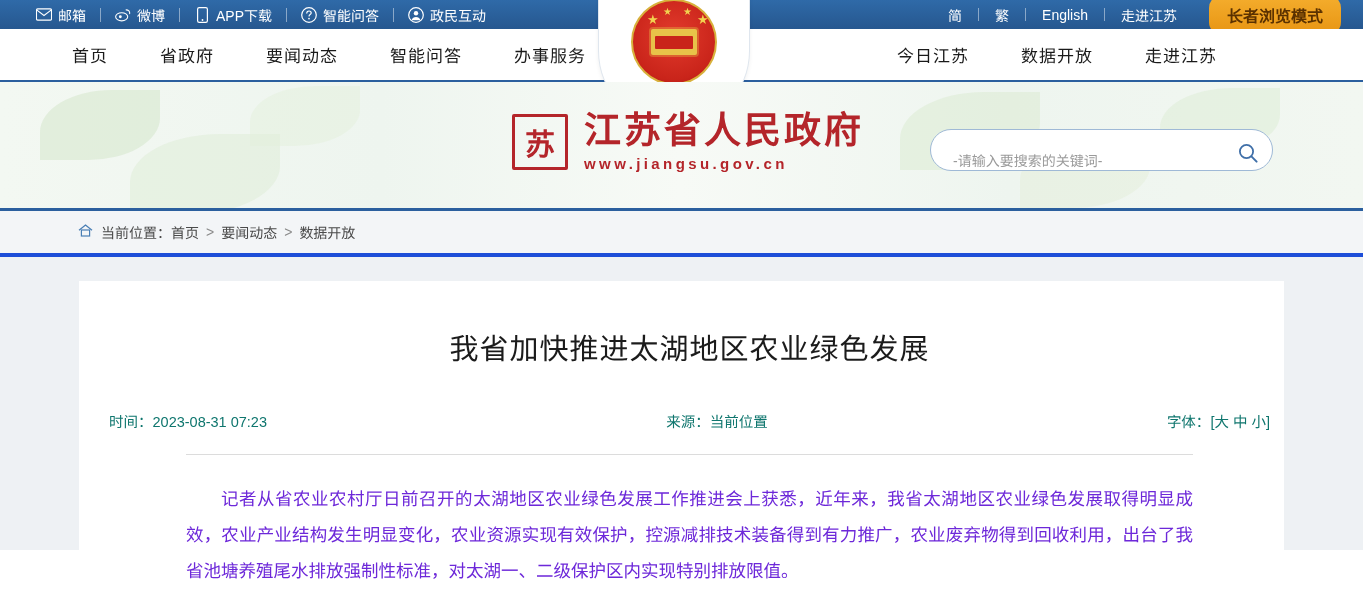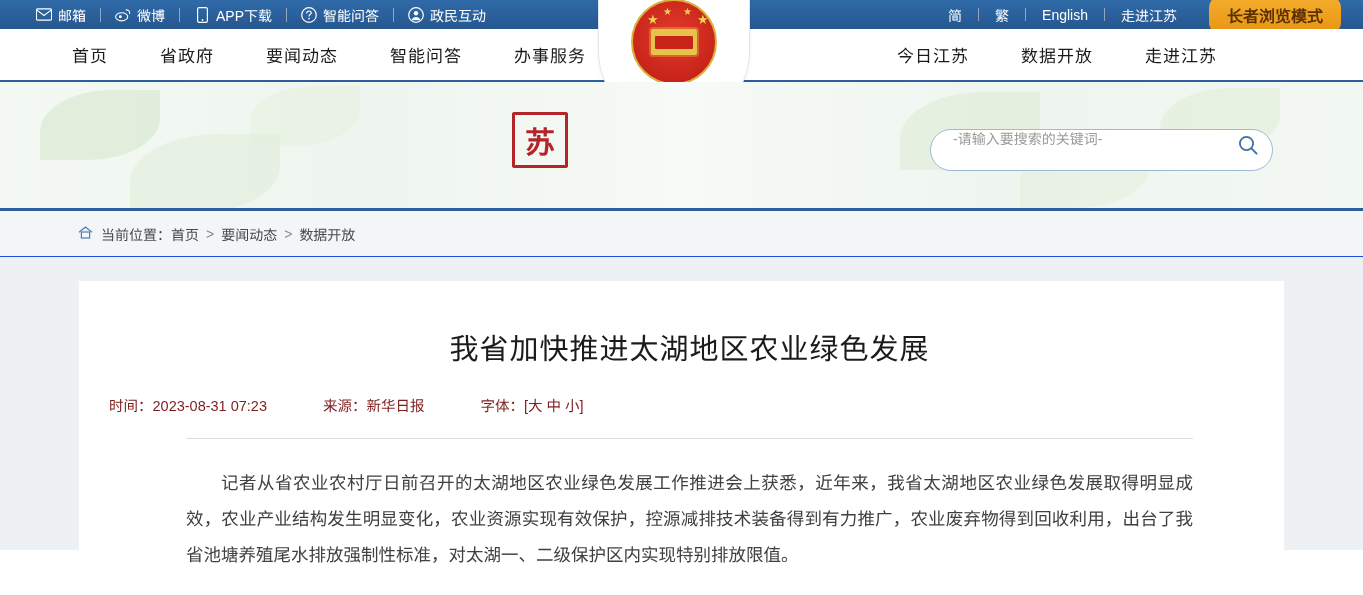--- a/index.html
+++ b/index.html
@@ -174,21 +174,21 @@
   .search-box {
     position: absolute;
     right: 90px;
     top: 47px;
     width: 343px;
     height: 42px;
     background: #ffffff;
     border: 1px solid #9fb9d6;
     border-radius: 21px;
     display: flex;
-    align-items: flex-start;
+    align-items: flex-end;
     padding: 0 8px 0 20px;
   }
   .search-input {
     border: none;
     outline: none;
     flex: 1;
     font-size: 14px;
     color: #888;
     background: transparent;
     font-family: "Liberation Sans", sans-serif;
@@ -200,21 +200,21 @@
     display: flex; align-items: center; justify-content: center;
     cursor: pointer;
     background: transparent;
     border: none;
   }
 
   
   .crumb-bar {
     height: 46px;
     background: #f3f5f7;
-    border-bottom: 1px solid #1d4ed8;
+    border-bottom: 4px solid #1d4ed8;
     display: flex;
     align-items: center;
     padding-left: 78px;
     font-size: 14px;
     color: #4a4a4a;
   }
   .crumb-home-icon { margin-right: 8px; color: #4a7fb5; font-size: 14px; }
   .crumb-link { color: #4a4a4a; cursor: pointer; }
   .crumb-sep { margin: 0 7px; color: #8a8a8a; }
 
@@ -234,40 +234,40 @@
   .article-title {
     text-align: center;
     font-size: 29px;
     color: #1b1b1b;
     font-weight: normal;
     letter-spacing: 1px;
     font-family: "Liberation Serif", "DejaVu Serif", serif;
     margin: 0;
   }
   .article-meta {
-    margin-top: 27px;
-    display: flex;
-    justify-content: flex-start;
+    margin-top: 43px;
+    display: flex;
+    justify-content: space-between;
     gap: 56px;
     font-size: 14.5px;
-    color: #7f1d1d;
+    color: #0f766e;
   }
   .font-size-ctrl span { cursor: pointer; }
   .meta-divider {
     margin: 23px auto 0 auto;
     width: 1007px;
     height: 1px;
     background: #dcdcdc;
   }
   .article-body {
     margin: 26px auto 0 auto;
     width: 1007px;
     font-size: 17.5px;
     line-height: 36px;
-    color: #404040;
+    color: #6d28d9;
     text-align: justify;
     text-indent: 2em;
     font-family: "Liberation Serif", "DejaVu Serif", serif;
   }
 </style>
 </head>
 <body>
 
 <div class="topbar">
   <div class="topbar-left">
@@ -372,20 +372,24 @@
 <div class="banner">
   <div class="leaf" style="left:40px; top:8px; width:120px; height:70px; background:#cfe3c4;"></div>
   <div class="leaf" style="left:130px; top:52px; width:150px; height:80px; background:#dcead2;"></div>
   <div class="leaf" style="left:250px; top:4px; width:110px; height:60px; background:#e3efd9;"></div>
   <div class="leaf" style="left:900px; top:10px; width:140px; height:78px; background:#d6e8cb;"></div>
   <div class="leaf" style="left:1020px; top:56px; width:130px; height:70px; background:#e2eed8;"></div>
   <div class="leaf" style="left:1160px; top:6px; width:120px; height:66px; background:#d9ead0;"></div>
 
   <div class="banner-center">
     <div class="seal">苏</div>
+    <div>
+      <div class="site-title">江苏省人民政府</div>
+      <div class="site-url">www.jiangsu.gov.cn</div>
+    </div>
   </div>
 
   <div class="search-box">
     <input class="search-input" type="text" placeholder="-请输入要搜索的关键词-" style="">
     <button class="search-btn">
       <span>
         <svg width="22" height="22" viewBox="0 0 22 22">
             <circle cx="9.5" cy="9.5" r="6.6" fill="none" stroke="#3f6fa8" stroke-width="1.8"></circle>
             <line x1="14.4" y1="14.4" x2="19.6" y2="19.6" stroke="#3f6fa8" stroke-width="2" stroke-linecap="round"></line>
           </svg>
@@ -411,21 +415,21 @@
 
 <div class="article-wrap">
   <div class="article">
     <h1 class="article-title">我省加快推进太湖地区农业绿色发展</h1>
 
     <div class="article-meta">
       <div>
         <span>时间：</span><span>2023-08-31 07:23</span>
       </div>
       <div>
-        <span>来源：</span><span>新华日报</span>
+        <span>来源：</span><span>当前位置</span>
       </div>
       <div class="font-size-ctrl">
         <span>字体：</span><span>[</span><span>大</span>&nbsp;<span>中</span>&nbsp;<span>小</span><span>]</span>
       </div>
     </div>
 
     <div class="meta-divider"></div>
 
     <div class="article-body">记者从省农业农村厅日前召开的太湖地区农业绿色发展工作推进会上获悉，近年来，我省太湖地区农业绿色发展取得明显成效，农业产业结构发生明显变化，农业资源实现有效保护，控源减排技术装备得到有力推广，农业废弃物得到回收利用，出台了我省池塘养殖尾水排放强制性标准，对太湖一、二级保护区内实现特别排放限值。</div>
   </div>

